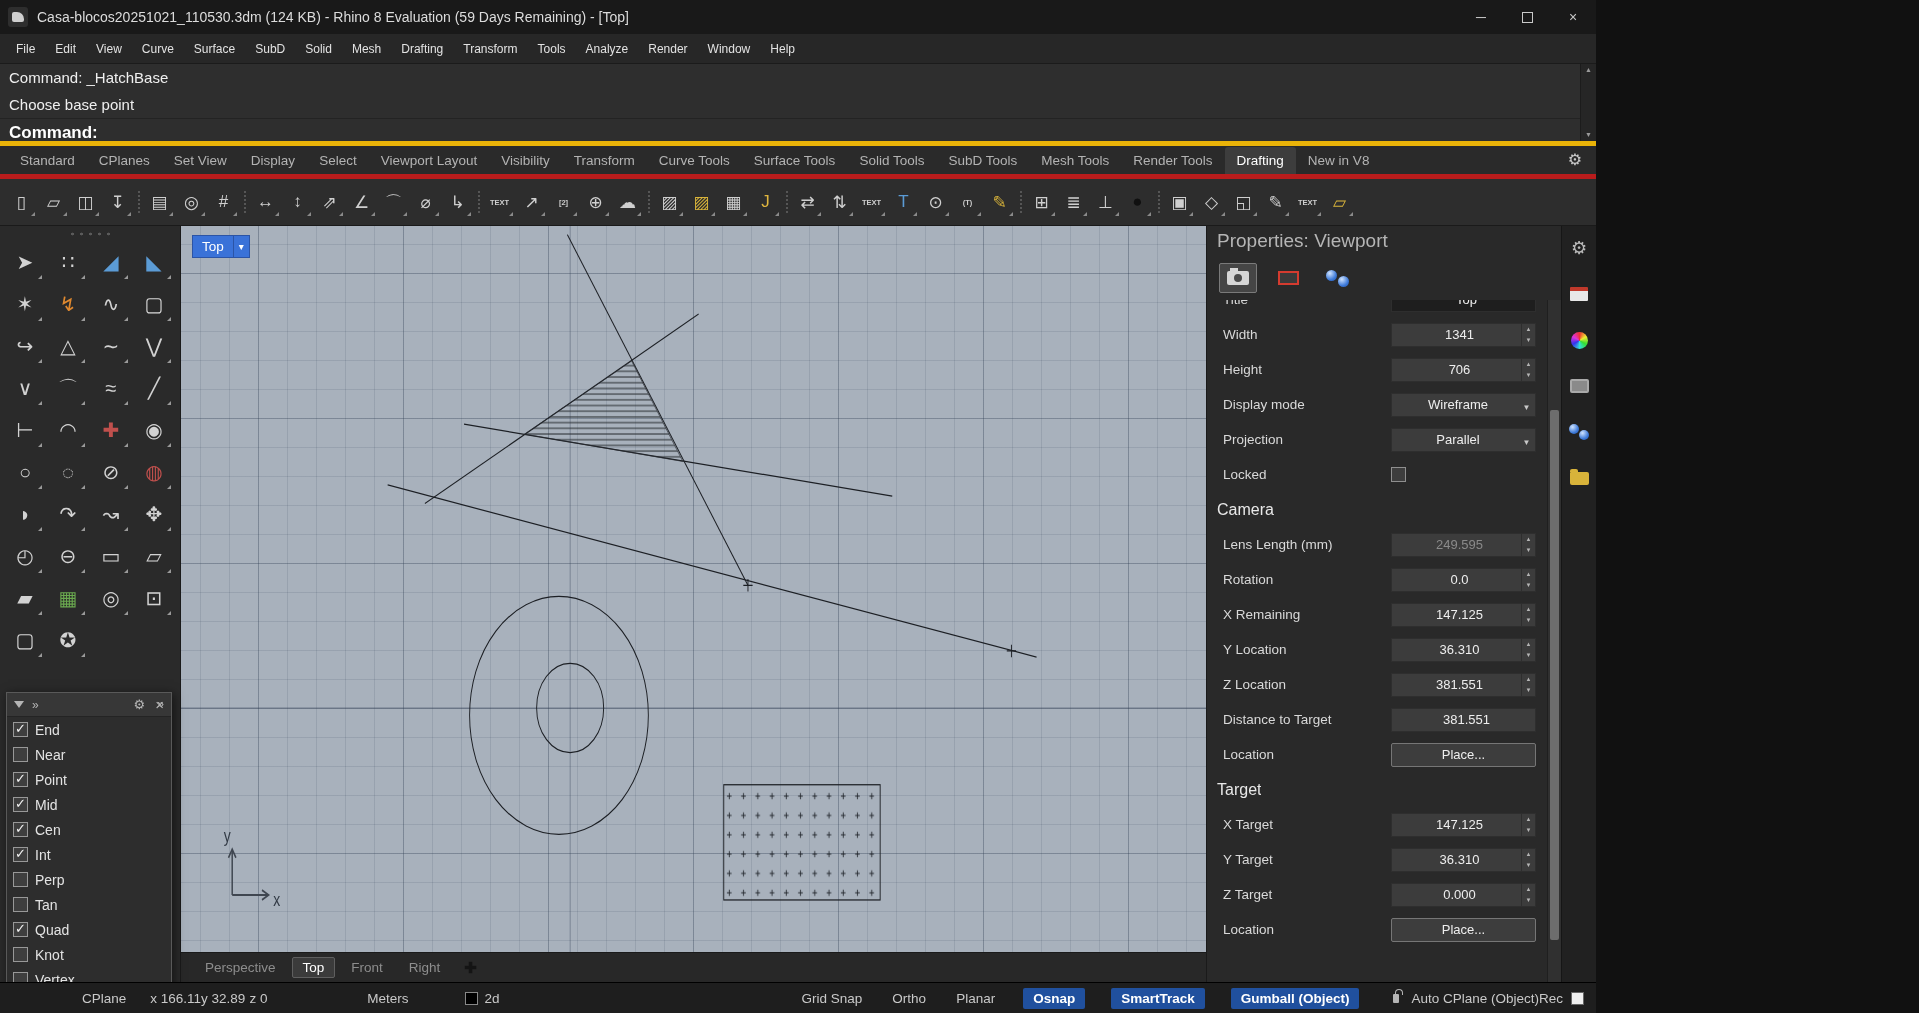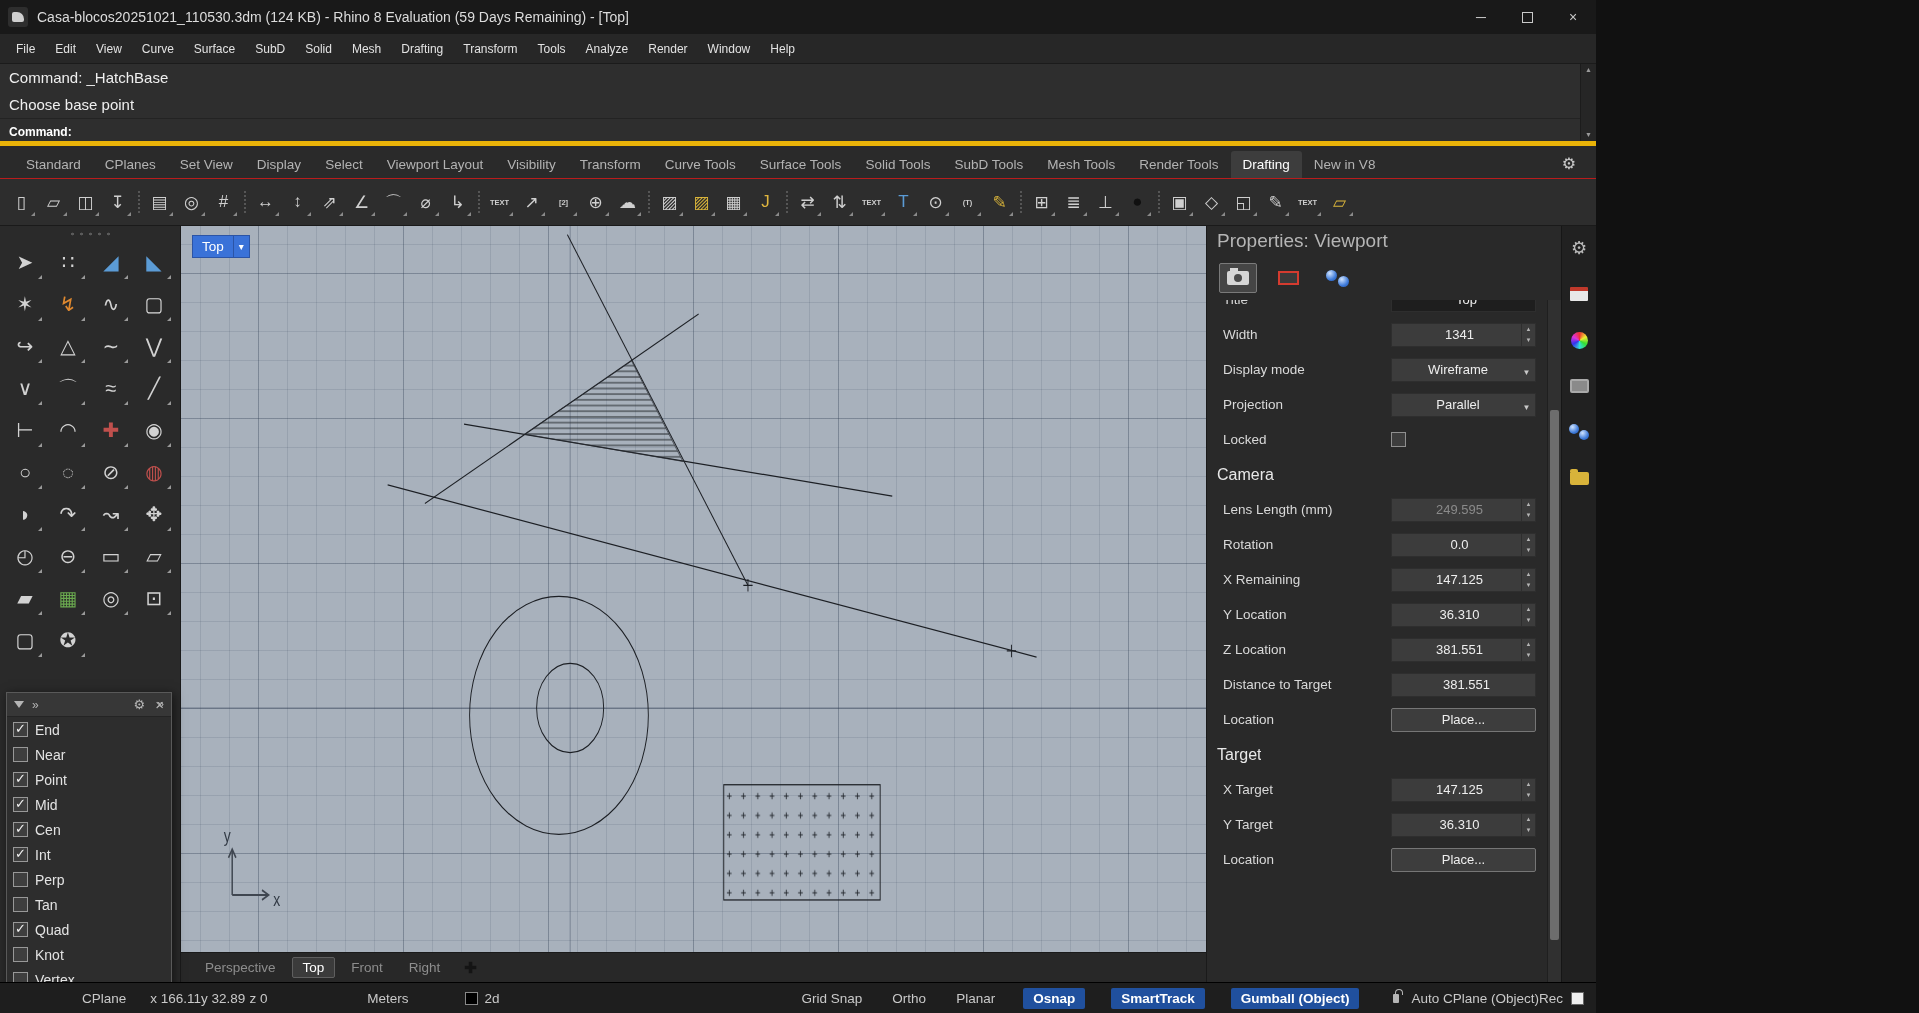--- a/index.html
+++ b/index.html
@@ -16,29 +16,29 @@
   .win-btn{width:46px;display:flex;align-items:center;justify-content:center;font-size:14px;color:#c9c9c9;}
   .maxbox{width:11px;height:11px;border:1px solid #c9c9c9;display:block;}
 
   
   .menubar{height:30px;background:#272727;display:flex;align-items:center;padding-left:6px;border-bottom:1px solid #1b1b1b;}
   .menu-item{padding:0 10px;font-size:12px;color:#e2e2e2;line-height:30px;white-space:nowrap;}
 
   
   .cmdarea{height:82px;background:#2e2e2e;position:relative;border-bottom:5px solid #eab308;}
   .cmd-line{height:27px;line-height:27px;padding-left:9px;font-size:15px;color:#efefef;white-space:nowrap;}
-  .cmd-prompt{height:28px;line-height:27px;padding-left:9px;font-size:12px;color:#fff;font-weight:bold;border-top:1px solid #232323;}
+  .cmd-prompt{height:28px;line-height:27px;padding-left:9px;font-size:17px;color:#fff;font-weight:bold;border-top:1px solid #232323;}
   .cmd-scroll{position:absolute;top:0;right:0;width:16px;height:100%;background:#262626;border-left:1px solid #1c1c1c;
     display:flex;flex-direction:column;align-items:center;justify-content:space-between;padding:1px 0;}
   .cmd-scroll i{font-style:normal;font-size:7px;color:#9a9a9a;line-height:10px;}
   .cmd-scroll i.up::before{content:"\25B2";}
   .cmd-scroll i.dn::before{content:"\25BC";}
 
   
-  .tabsrow{height:33px;background:#2a2a2a;display:flex;align-items:flex-end;padding:0 14px;border-bottom:1px solid #b91c1c;}
+  .tabsrow{height:33px;background:#2a2a2a;display:flex;align-items:flex-end;padding:0 8px;border-bottom:5px solid #b91c1c;}
   .ttab{padding:6px 12px;font-size:13.5px;color:#b3b3b3;white-space:nowrap;}
   .ttab.active{background:#3d3d3d;color:#fff;border-radius:3px 3px 0 0;}
   .tabs-gear{margin-left:auto;font-size:16px;color:#c9c9c9;padding:0 6px 5px;}
 
   
   .toolbar{height:47px;background:#2d2d2d;display:flex;align-items:center;padding-left:6px;border-bottom:1px solid #1a1a1a;gap:1px;}
   .tbtn{width:31px;height:31px;position:relative;display:flex;align-items:center;justify-content:center;
     font-size:17px;color:#cfcfcf;border-radius:2px;flex:none;}
   .tbtn::after{content:"";position:absolute;right:2px;bottom:2px;border-left:4px solid transparent;border-bottom:4px solid #8a8a8a;}
   .tbtn.text{font-size:7.5px;font-weight:bold;letter-spacing:0;}
@@ -423,20 +423,31 @@
             <span class="plabel">Width</span>
             <span class="pctl">
               <span class="pval">1341</span>
               <span class="spin">
                 <i class="up"></i>
                 <i class="dn"></i>
               </span>
 
             </span>
           </div>
+          <div class="prow spinner">
+            <span class="plabel">Height</span>
+            <span class="pctl">
+              <span class="pval">706</span>
+              <span class="spin">
+                <i class="up"></i>
+                <i class="dn"></i>
+              </span>
+
+            </span>
+          </div>
           <div class="prow dropdown">
             <span class="plabel">Display mode</span>
             <span class="pctl">
               <span class="pval">Wireframe</span>
 
               <span class="dd"></span>
 
             </span>
           </div>
           <div class="prow dropdown">
@@ -540,20 +551,31 @@
                 <i class="up"></i>
                 <i class="dn"></i>
               </span>
 
             </span>
           </div>
           <div class="prow spinner">
             <span class="plabel">Y Target</span>
             <span class="pctl">
               <span class="pval">36.310</span>
+              <span class="spin">
+                <i class="up"></i>
+                <i class="dn"></i>
+              </span>
+
+            </span>
+          </div>
+          <div class="prow spinner">
+            <span class="plabel">Z Target</span>
+            <span class="pctl">
+              <span class="pval">0.000</span>
               <span class="spin">
                 <i class="up"></i>
                 <i class="dn"></i>
               </span>
 
             </span>
           </div>
           <div class="prow button">
             <span class="plabel">Location</span>
             <span class="pctl">

